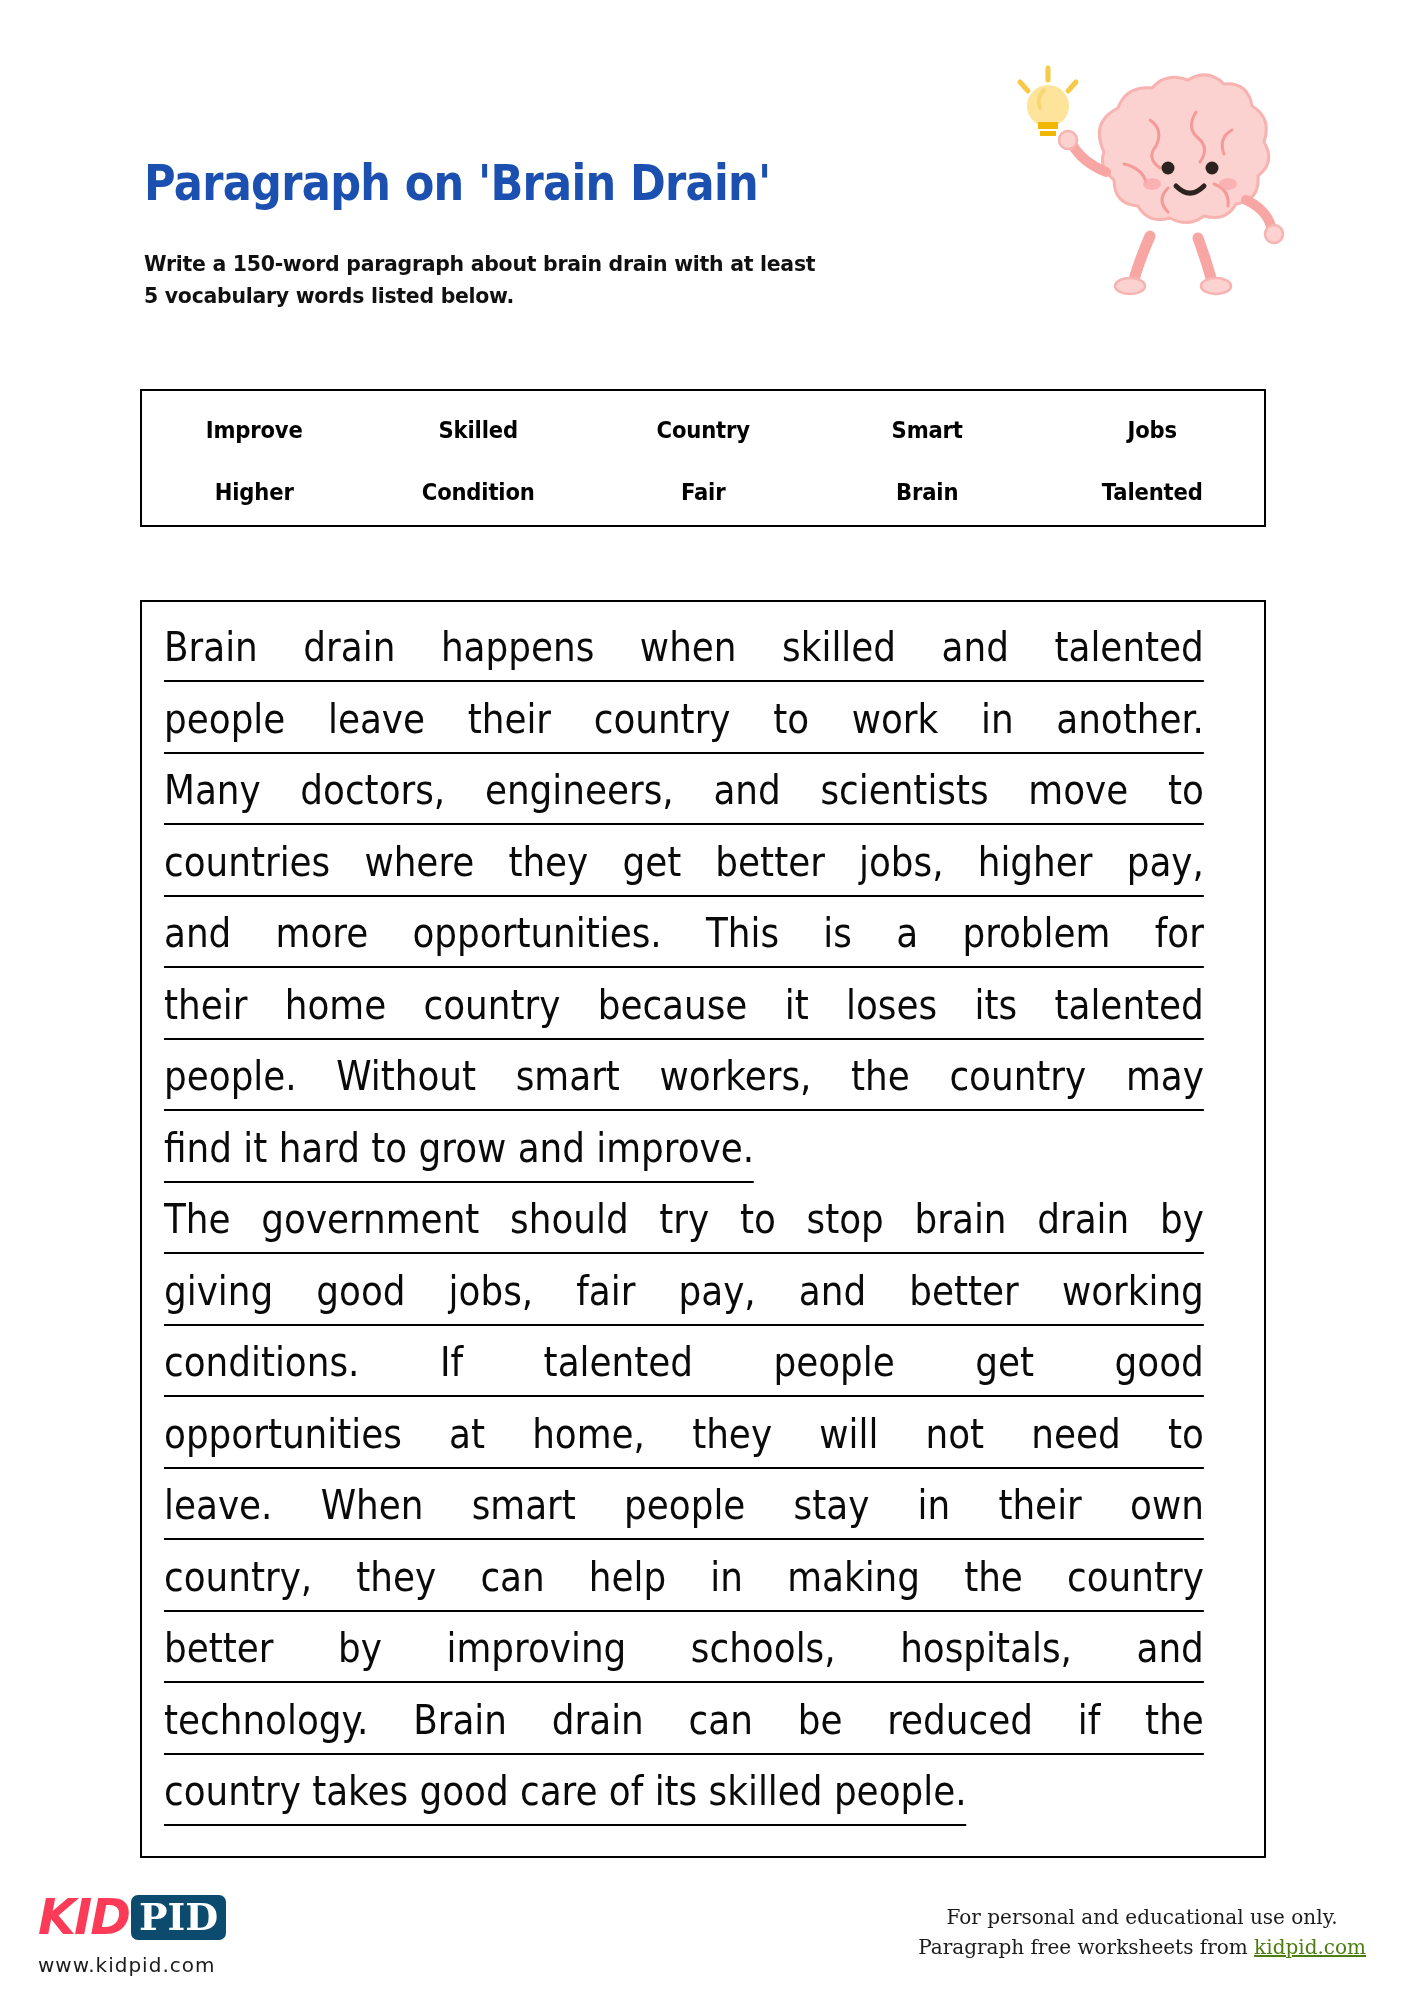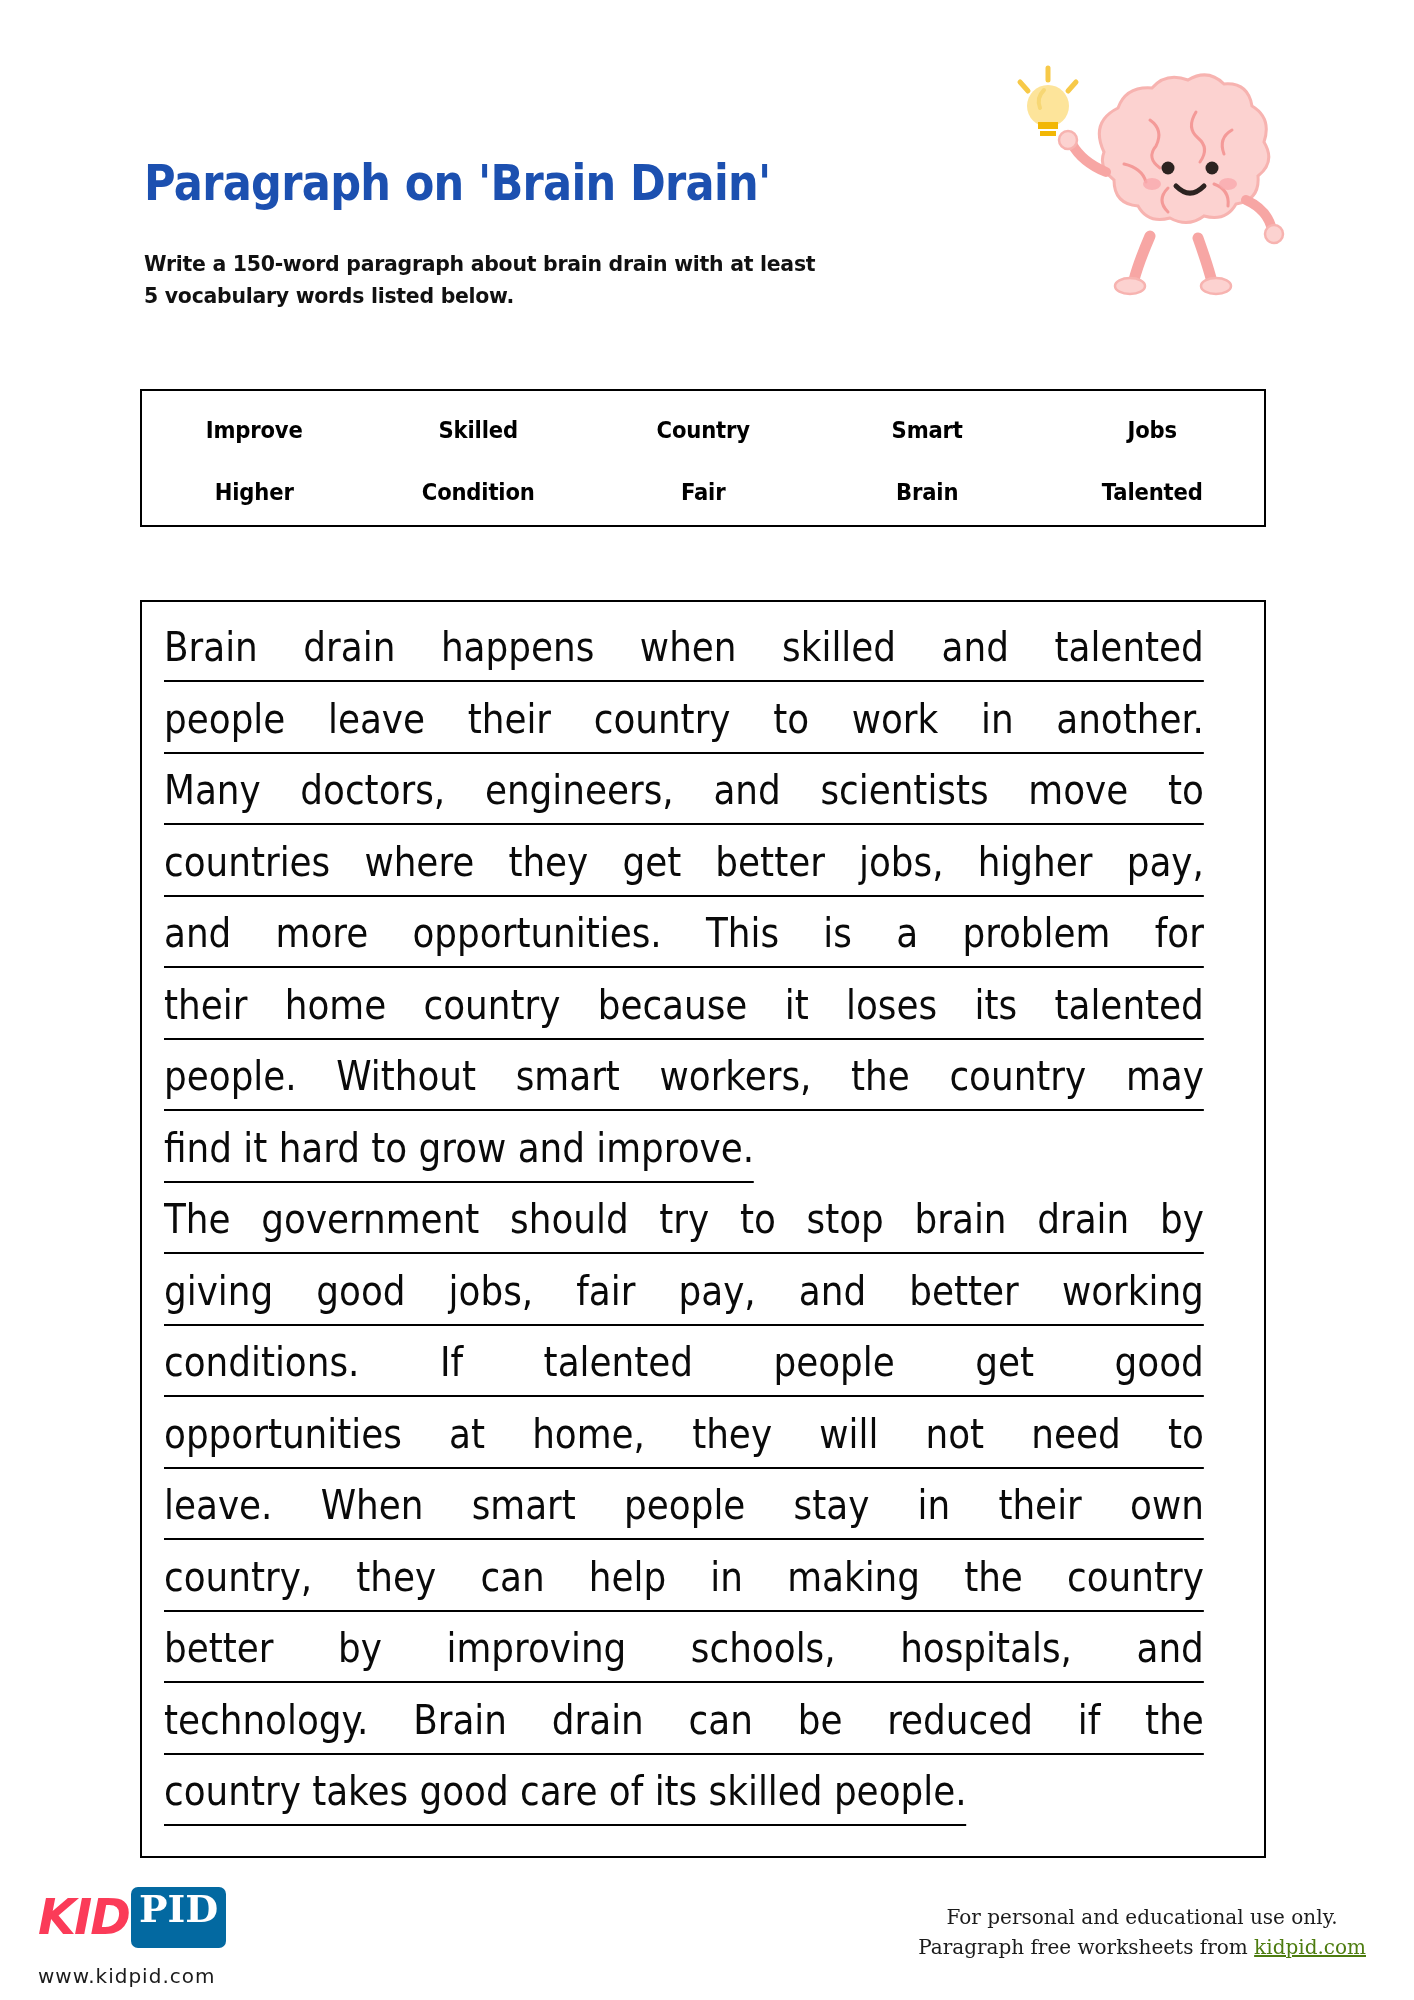--- a/index.html
+++ b/index.html
@@ -145,37 +145,37 @@
   .logo-kid {
     font-family: "DejaVu Sans", sans-serif;
     font-size: 49px;
     font-weight: bold;
     font-style: italic;
     color: #fb3b58;
     letter-spacing: -2px;
     line-height: 1;
   }
   .logo-pid-wrap {
-    background: #0369a1;
+    background: #0c4a6e;
     border-radius: 7px;
-    padding: 3px 8px 20px 8px;
+    padding: 3px 8px 4px 8px;
     margin-left: 2px;
     display: inline-block;
   }
   .logo-pid {
     font-family: "DejaVu Serif", serif;
     font-size: 38px;
     font-weight: bold;
     color: #ffffff;
     letter-spacing: 0px;
     line-height: 1;
     display: block;
   }
   .logo-url {
-    margin-top: 20px;
+    margin-top: 9px;
     font-family: "DejaVu Sans", sans-serif;
     font-size: 20px;
     color: #1b1b1b;
     letter-spacing: 1px;
   }
   .credits {
     position: absolute;
     right: 48px;
     top: 1902px;
     text-align: center;

